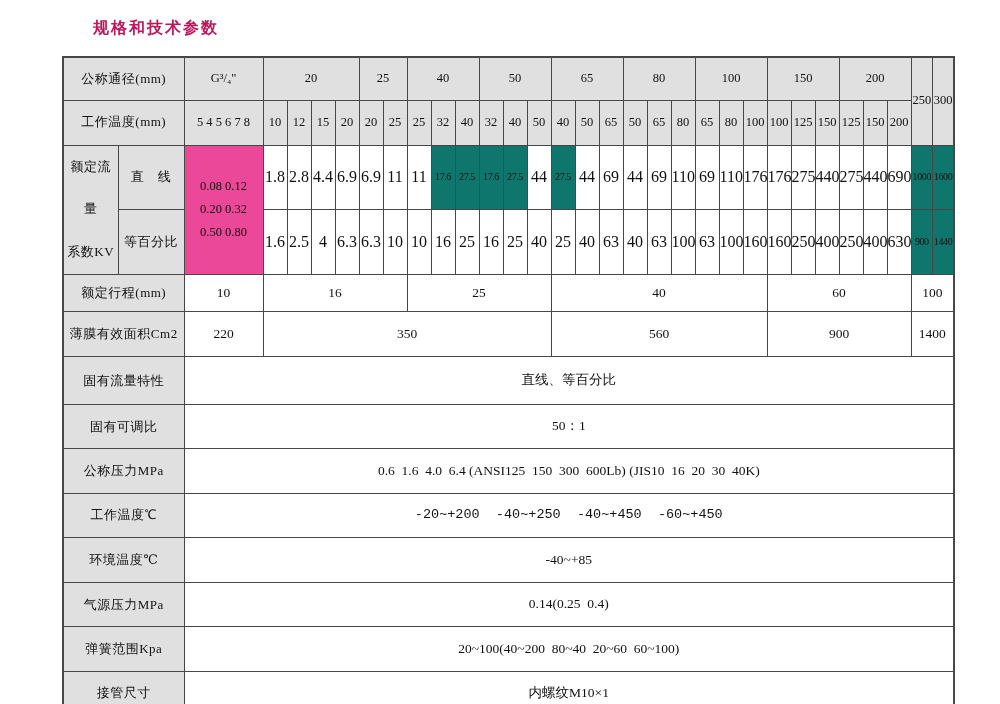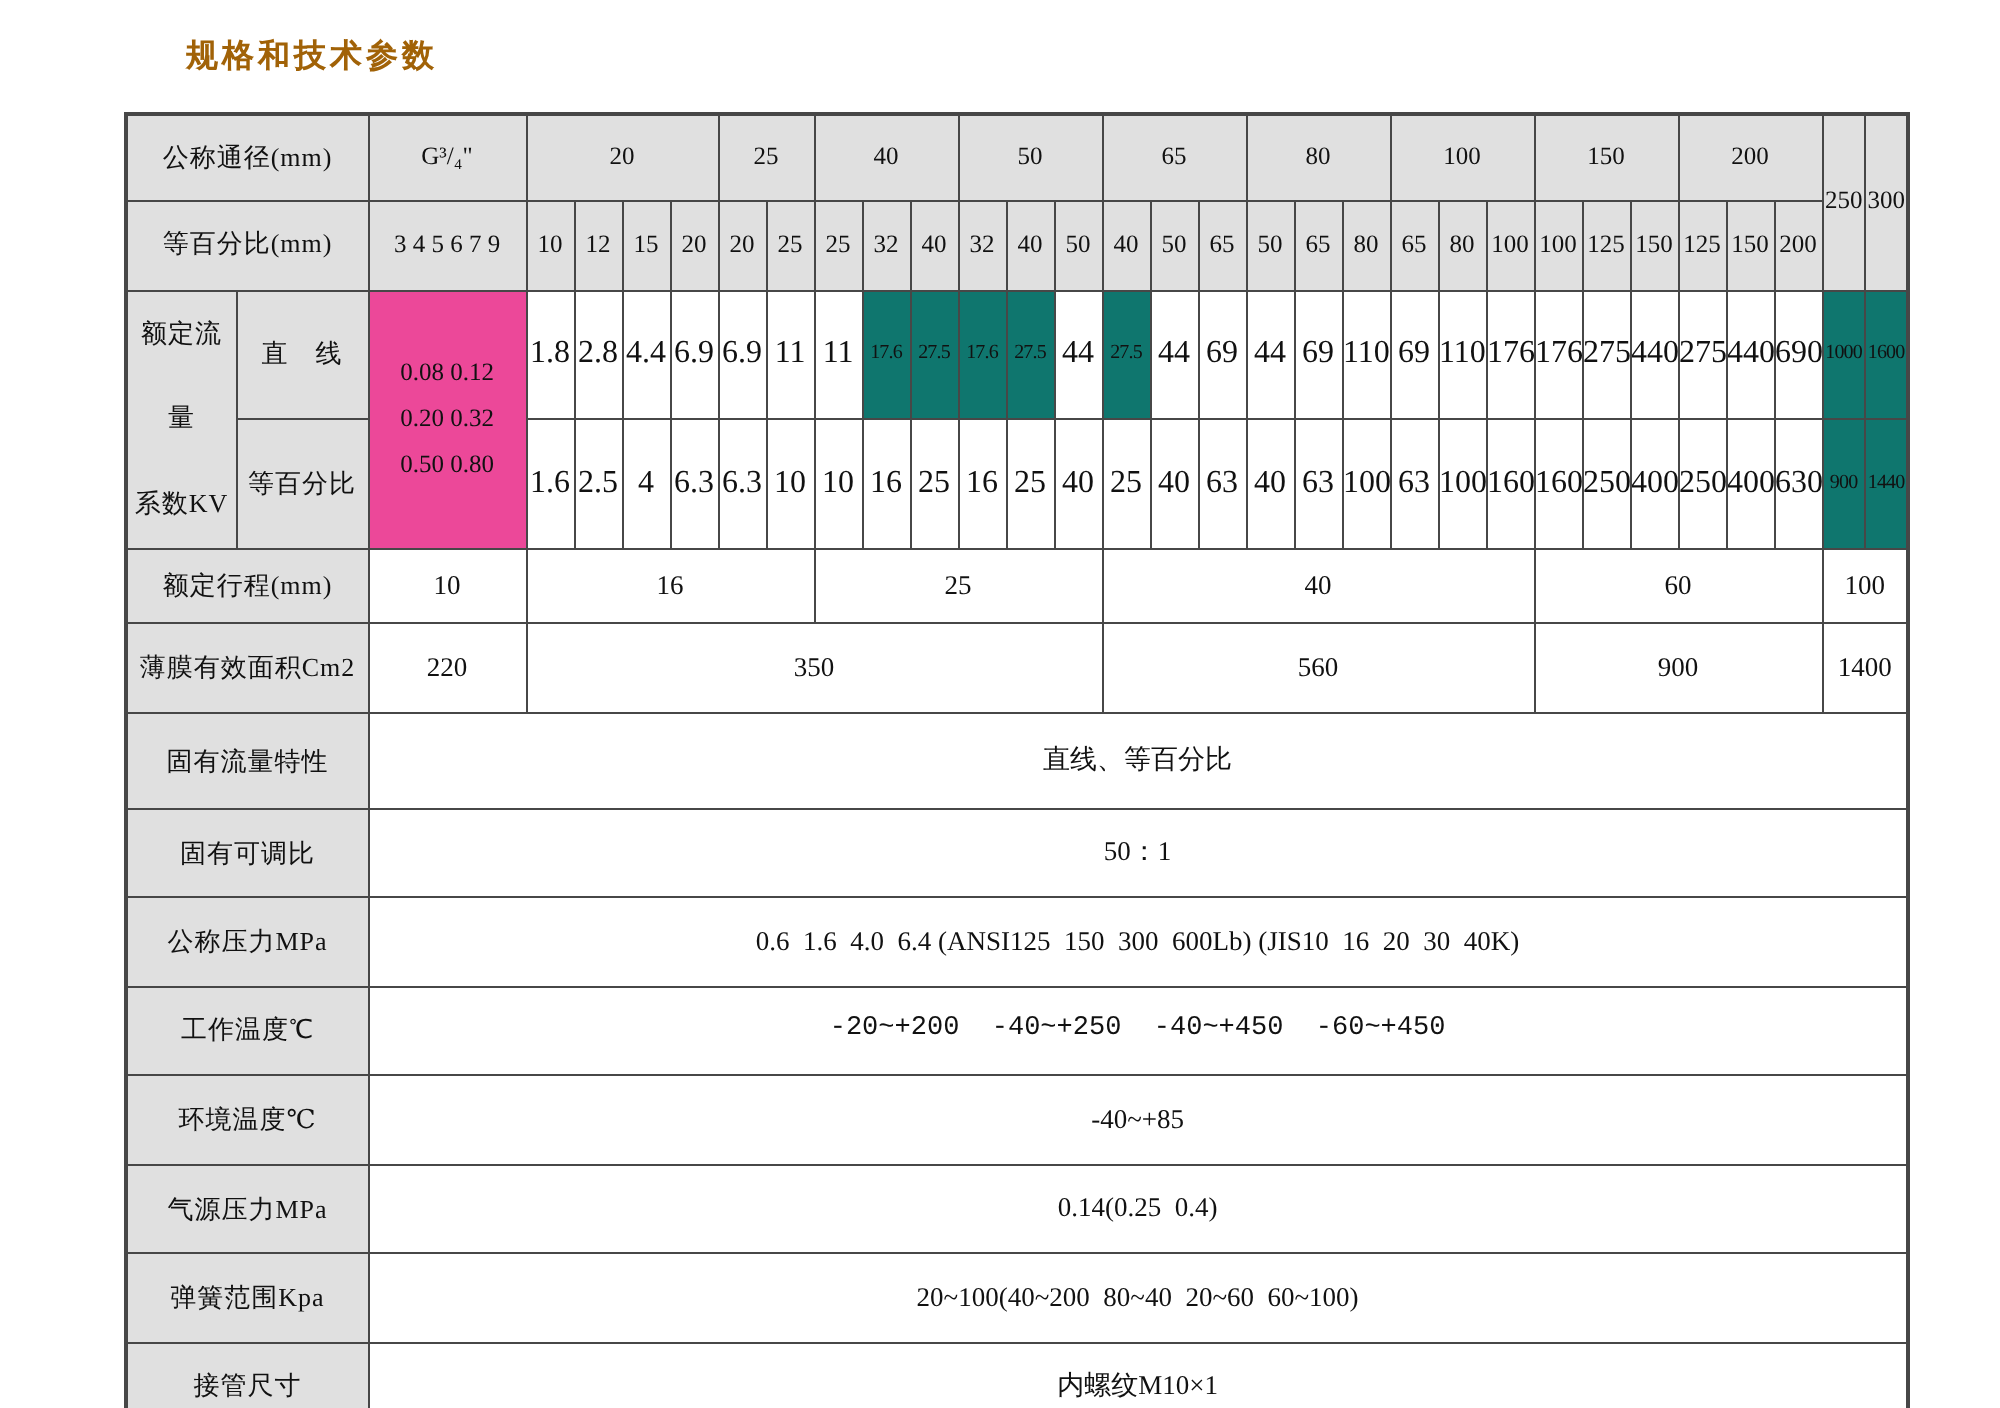--- a/index.html
+++ b/index.html
@@ -3,21 +3,21 @@
 <meta charset="utf-8">
 <style>
   html,body{margin:0;padding:0;background:#ffffff;}
   body{
     width:1000px;height:704px;position:relative;overflow:hidden;
     font-family:"Liberation Serif","DejaVu Serif",serif;color:#111;
   }
   .page-title{
     position:absolute;left:93px;top:18px;
     font-family:"Liberation Sans","DejaVu Sans",sans-serif;
-    font-size:16px;font-weight:bold;letter-spacing:2px;color:#a16207;
+    font-size:16px;font-weight:bold;letter-spacing:2px;color:#be185d;
   }
   table.spec{
     position:absolute;left:62px;top:56px;
     width:888px;table-layout:fixed;border-collapse:collapse;
     border:2px solid #474747;
   }
   td{
     border:1px solid #474747;
     text-align:center;vertical-align:middle;
     padding:0;overflow:hidden;
@@ -85,22 +85,22 @@
         <td colspan="3" class="hdr">50</td>
         <td colspan="3" class="hdr">65</td>
         <td colspan="3" class="hdr">80</td>
         <td colspan="3" class="hdr">100</td>
         <td colspan="3" class="hdr">150</td>
         <td colspan="3" class="hdr">200</td>
         <td rowspan="2" class="hdr">250</td>
         <td rowspan="2" class="hdr">300</td>
       </tr>
       <tr style="height: 45px;">
-        <td colspan="2" class="lbl">等百分比(mm)</td>
-        <td class="hdr">3 4 5 6 7 9</td>
+        <td colspan="2" class="lbl">工作温度(mm)</td>
+        <td class="hdr">5 4 5 6 7 8</td>
         <td class="hdr">10</td>
         <td class="hdr">12</td>
         <td class="hdr">15</td>
         <td class="hdr">20</td>
         <td class="hdr">20</td>
         <td class="hdr">25</td>
         <td class="hdr">25</td>
         <td class="hdr">32</td>
         <td class="hdr">40</td>
         <td class="hdr">32</td>

